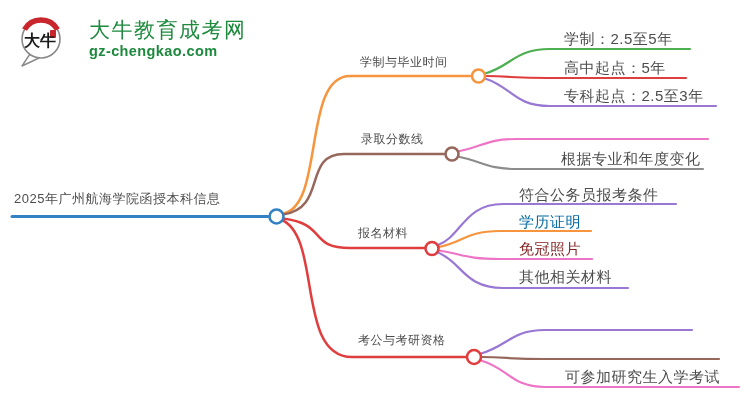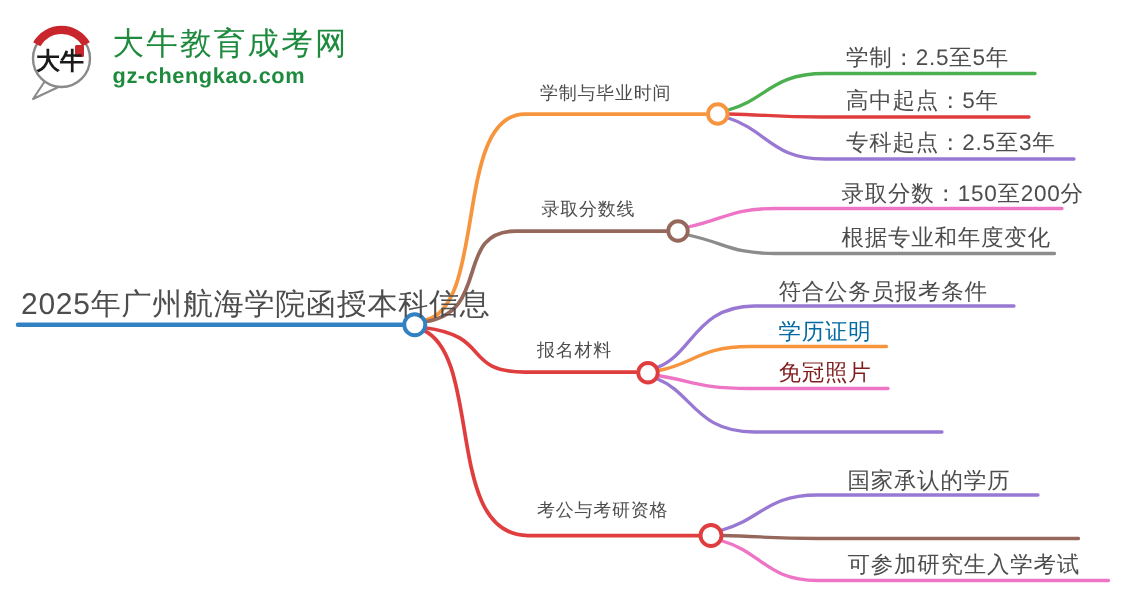--- a/index.html
+++ b/index.html
@@ -5,24 +5,24 @@
   html,body{margin:0;padding:0;background:#fff;}
   .canvas{
     position:relative;width:750px;height:410px;background:#ffffff;
     font-family:"Liberation Sans","DejaVu Sans",sans-serif;overflow:hidden;
   }
   svg.wires{position:absolute;left:0;top:0;width:750px;height:410px;}
   .nodelabel{
     position:absolute;white-space:nowrap;color:#4d4d4d;line-height:1.15;
     font-weight:400;letter-spacing:.5px;
   }
-  .root-label{font-size:20px;}
+  .root-label{font-size:13px;}
   .branch-label{font-size:12px;}
   .leaf-label{font-size:15px;}
-  .logo{position:absolute;left:16px;top:14px;display:flex;align-items:flex-start;}
+  .logo{position:absolute;left:16px;top:14px;display:flex;align-items:flex-start;gap:14px;}
   .logo-text{margin-left:9px;display:flex;flex-direction:column;}
   .logo-name{font-size:21px;font-weight:normal;letter-spacing:1.5px;line-height:1.1;margin-top:4px;}
   .logo-domain{font-size:14.5px;font-weight:bold;letter-spacing:.4px;margin-top:2px;}
 </style>
 </head>
 <body>
 
 <div class="canvas">
 
   <svg class="wires" viewBox="0 0 750 410">
@@ -71,25 +71,24 @@
   </div>
 
   <div class="nodelabel root-label" style="left: 14px; top: 192px; color: rgb(77, 77, 77);">2025年广州航海学院函授本科信息</div>
 
   <div class="nodelabel branch-label" style="left: 360px; top: 56px; color: rgb(77, 77, 77);">学制与毕业时间</div>
   <div class="nodelabel leaf-label" style="left: 564px; top: 30px; color: rgb(77, 77, 77);">学制：2.5至5年</div>
   <div class="nodelabel leaf-label" style="left: 564px; top: 59px; color: rgb(77, 77, 77);">高中起点：5年</div>
   <div class="nodelabel leaf-label" style="left: 564px; top: 87px; color: rgb(77, 77, 77);">专科起点：2.5至3年</div>
 
   <div class="nodelabel branch-label" style="left: 361px; top: 133px; color: rgb(77, 77, 77);">录取分数线</div>
-  <div class="nodelabel leaf-label" style="left: 561px; top: 121px; color: rgb(77, 77, 77);">录取分数：150至200分</div>
   <div class="nodelabel leaf-label" style="left: 561px; top: 150px; color: rgb(77, 77, 77);">根据专业和年度变化</div>
 
   <div class="nodelabel branch-label" style="left: 358px; top: 227px; color: rgb(77, 77, 77);">报名材料</div>
   <div class="nodelabel leaf-label" style="left: 519px; top: 186px; color: rgb(77, 77, 77);">符合公务员报考条件</div>
   <div class="nodelabel leaf-label" style="left: 519px; top: 213px; color: #0369a1;">学历证明</div>
   <div class="nodelabel leaf-label" style="left: 519px; top: 240px; color: #7f1d1d;">免冠照片</div>
+  <div class="nodelabel leaf-label" style="left: 519px; top: 268px; color: rgb(77, 77, 77);">其他相关材料</div>
 
   <div class="nodelabel branch-label" style="left: 358px; top: 334px; color: rgb(77, 77, 77);">考公与考研资格</div>
-  <div class="nodelabel leaf-label" style="left: 565px; top: 312px; color: rgb(77, 77, 77);">国家承认的学历</div>
   <div class="nodelabel leaf-label" style="left: 565px; top: 368px; color: rgb(77, 77, 77);">可参加研究生入学考试</div>
 
 </div>
 
 </body></html>

